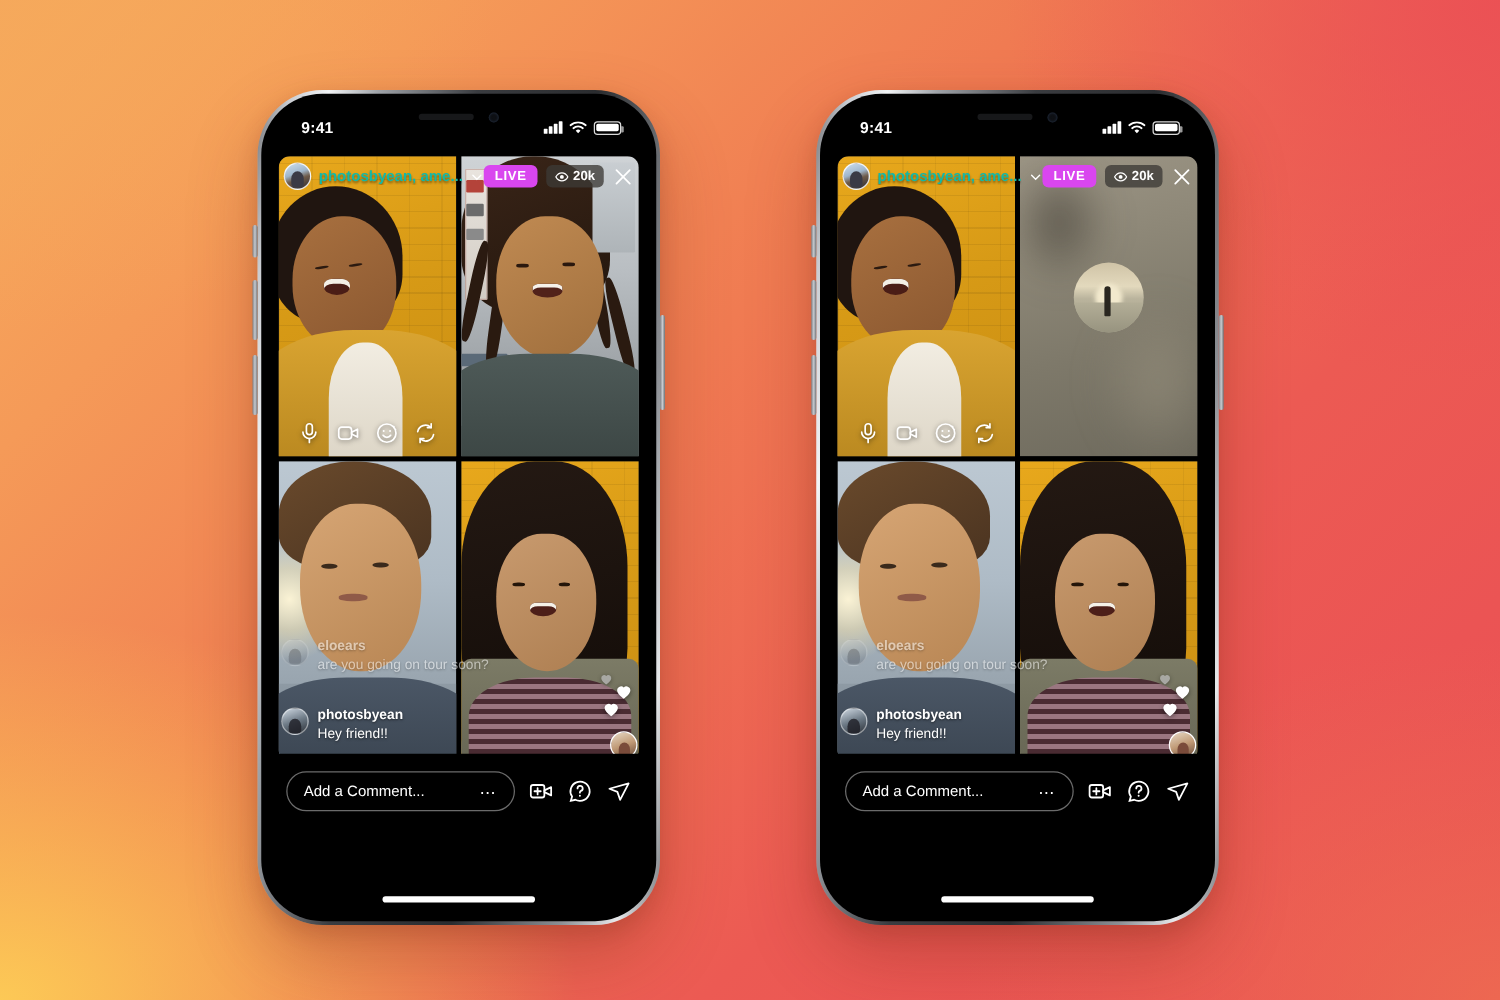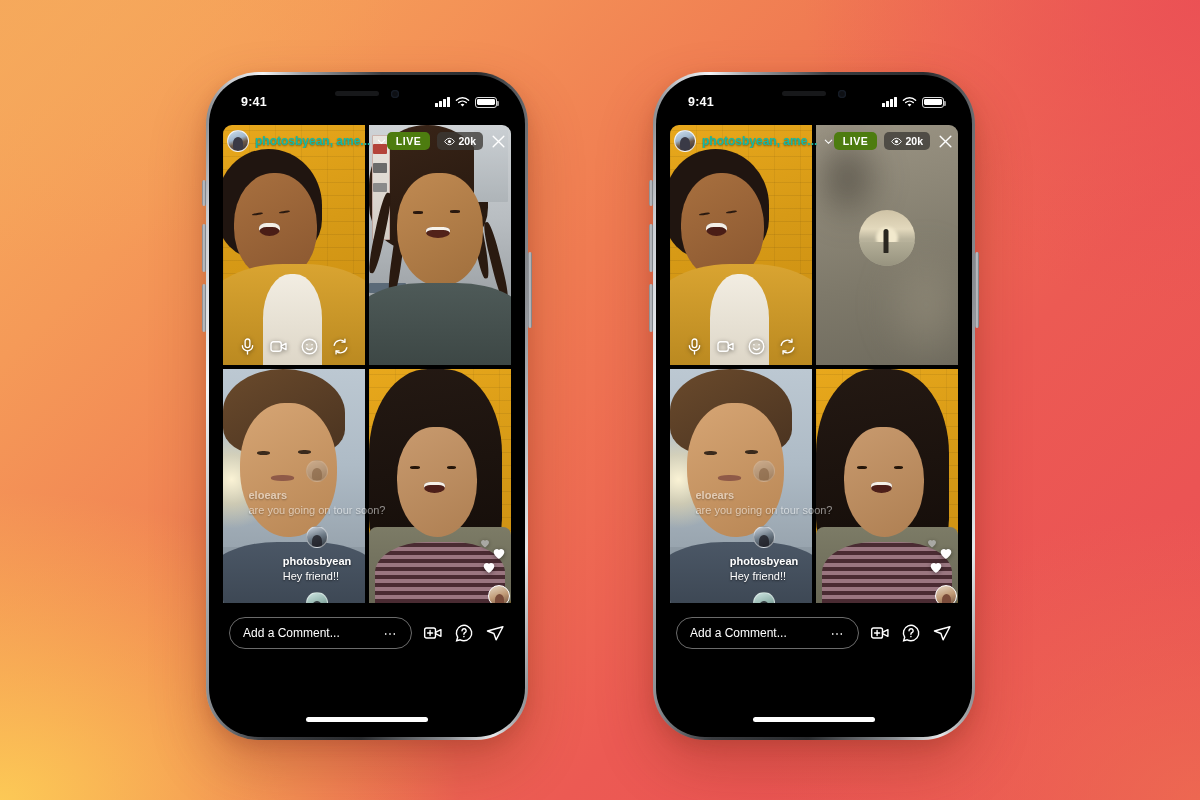--- a/index.html
+++ b/index.html
@@ -178,41 +178,41 @@
     width:22px; height:22px; border-radius:50%; flex:none;
     background: linear-gradient(160deg,#cfe0ef 0%,#9fb6cc 40%,#6e5a48 60%,#2b2b33 100%);
     border:1.2px solid rgba(255,255,255,0.85);
     position:relative; overflow:hidden;
   }
   .hdr-ava::after{ content:""; position:absolute; left:24%; top:32%; width:52%; height:62%; background:#3a3a46; border-radius:50% 50% 30% 30%; }
   .hdr-name { color:#14b8a6; font-size:12px; font-weight:bold; white-space:nowrap; overflow:hidden; text-shadow:0 1px 2px rgba(0,0,0,.45); }
   .chev { width:11px; height:11px; flex:none; }
   .hdr-right { display:flex; align-items:center; gap:7px; flex:none; }
   .live-pill {
-    background:#4d7c0f; color:#fff; font-size:10.5px; font-weight:bold;
+    background:#d946ef; color:#fff; font-size:10.5px; font-weight:bold;
     padding:3px 9px; border-radius:5px; letter-spacing:0.6px;
   }
   .view-pill {
     background: rgba(60,58,54,0.78); color:#fff; font-size:10.5px; font-weight:bold;
     padding:3px 7px; border-radius:5px; display:flex; align-items:center; gap:3px;
   }
   .close-x { width:17px; height:17px; }
 
   
   .ctl-row {
     position:absolute; z-index:30; display:flex; align-items:center;
     justify-content:space-around; left:0; right:0; bottom:9px; padding:0 9px;
   }
   .ctl-row svg { width:19px; height:19px; filter: drop-shadow(0 1px 2px rgba(0,0,0,.5)); }
 
   
   .comments {
     position:absolute; left:10px; bottom:82px; width:184px; z-index:28;
   }
-  .cmt { display:flex; gap:7px; align-items:center; margin-top:9px;flex-direction:column; }
+  .cmt { display:flex; gap:7px; align-items:flex-start; margin-top:27px; }
   .cmt-ava { width:22px; height:22px; border-radius:50%; flex:none; overflow:hidden; position:relative;
              border:1px solid rgba(255,255,255,0.45); }
   .cmt-ava.a1 { background:linear-gradient(160deg,#d9dee4,#9aa4ae,#4a4f57); }
   .cmt-ava.a2 { background:linear-gradient(160deg,#cfd8e2,#6d7a86,#2c3138); }
   .cmt-ava.a3 { background:linear-gradient(160deg,#cfe6e2,#93b5ae,#3e5a58); }
   .cmt-ava::after { content:""; position:absolute; left:26%; top:38%; width:48%; height:60%; background:rgba(30,30,38,.8); border-radius:50% 50% 28% 28%; }
   .cmt-txt { min-width:0; }
   .cmt-user { color:#fff; font-size:11px; font-weight:bold; line-height:1.25; text-shadow:0 1px 2px rgba(0,0,0,.6); }
   .cmt-body { color:#fff; font-size:11px; line-height:1.3; text-shadow:0 1px 2px rgba(0,0,0,.6); }
   .cmt.faded { opacity:0.52; }

